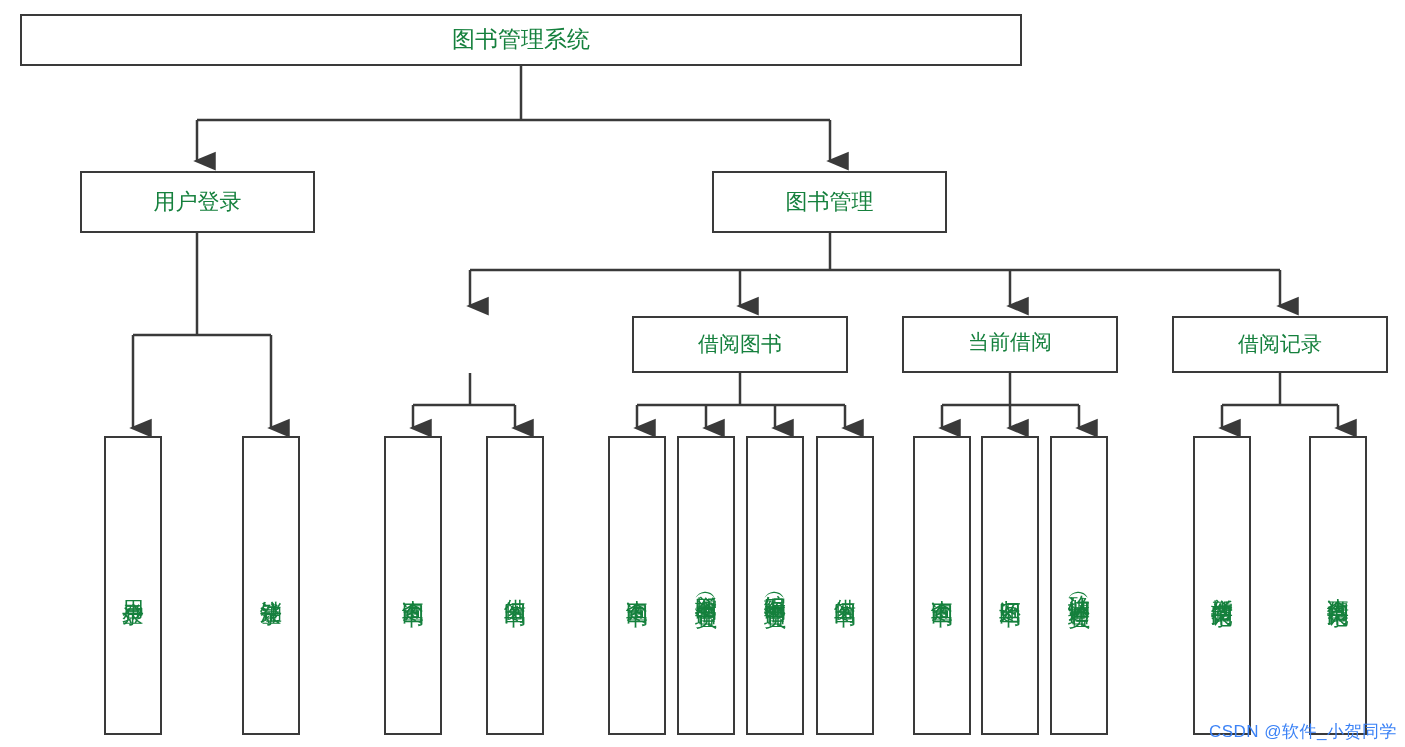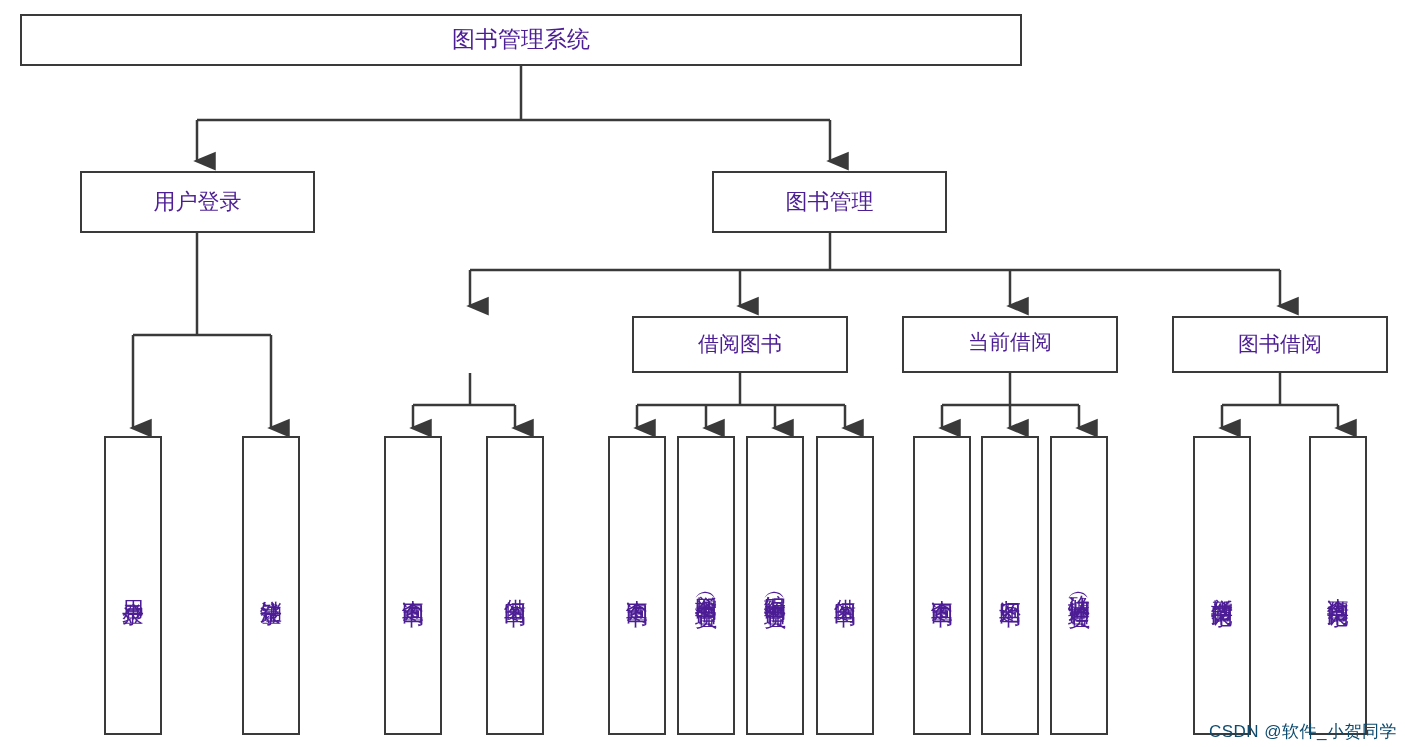--- a/index.html
+++ b/index.html
@@ -27,21 +27,21 @@
     pointer-events: none;
   }
   .node {
     position: absolute;
     box-sizing: border-box;
     background: #ffffff;
     border: 2px solid #3a3a3a;
     display: flex;
     align-items: center;
     justify-content: center;
-    color: #4c1d95;
+    color: #15803d;
     z-index: 2;
   }
   .node .label {
     display: block;
     text-align: center;
     line-height: 1.18;
     white-space: nowrap;
   }
   .node-root .label   { font-size: 23px; }
   .node-l2 .label     { font-size: 22px; }
@@ -54,21 +54,21 @@
     text-orientation: upright;
     font-size: 22px;
     letter-spacing: 2px;
     line-height: 1;
   }
   #watermark {
     position: absolute;
     right: 8px;
     bottom: 4px;
     font-size: 17px;
-    color: #0c4a6e;
+    color: #3b82f6;
     white-space: nowrap;
     z-index: 3;
     letter-spacing: 0.5px;
   }
 </style>
 </head>
 <body>
 
 <div id="canvas">
 
@@ -135,21 +135,21 @@
     <span class="label">图书管理</span>
   </div>
 
   <div class="node node-l3" style="left:632px; top:316px; width:216px; height:57px;">
     <span class="label">借阅图书</span>
   </div>
   <div class="node node-l3" style="left:902px; top:316px; width:216px; height:57px;font-family:Liberation Mono, monospace;">
     <span class="label">当前借阅</span>
   </div>
   <div class="node node-l3" style="left:1172px; top:316px; width:216px; height:57px;">
-    <span class="label">图书借阅</span>
+    <span class="label">借阅记录</span>
   </div>
 
   <div class="node node-leaf" style="left:104px; top:436px; width:58px; height:299px;">
     <span class="label">用户登录</span>
   </div>
   <div class="node node-leaf" style="left:242px; top:436px; width:58px; height:299px;">
     <span class="label">注销登录</span>
   </div>
 
   <div class="node node-leaf" style="left:384px; top:436px; width:58px; height:299px;">

